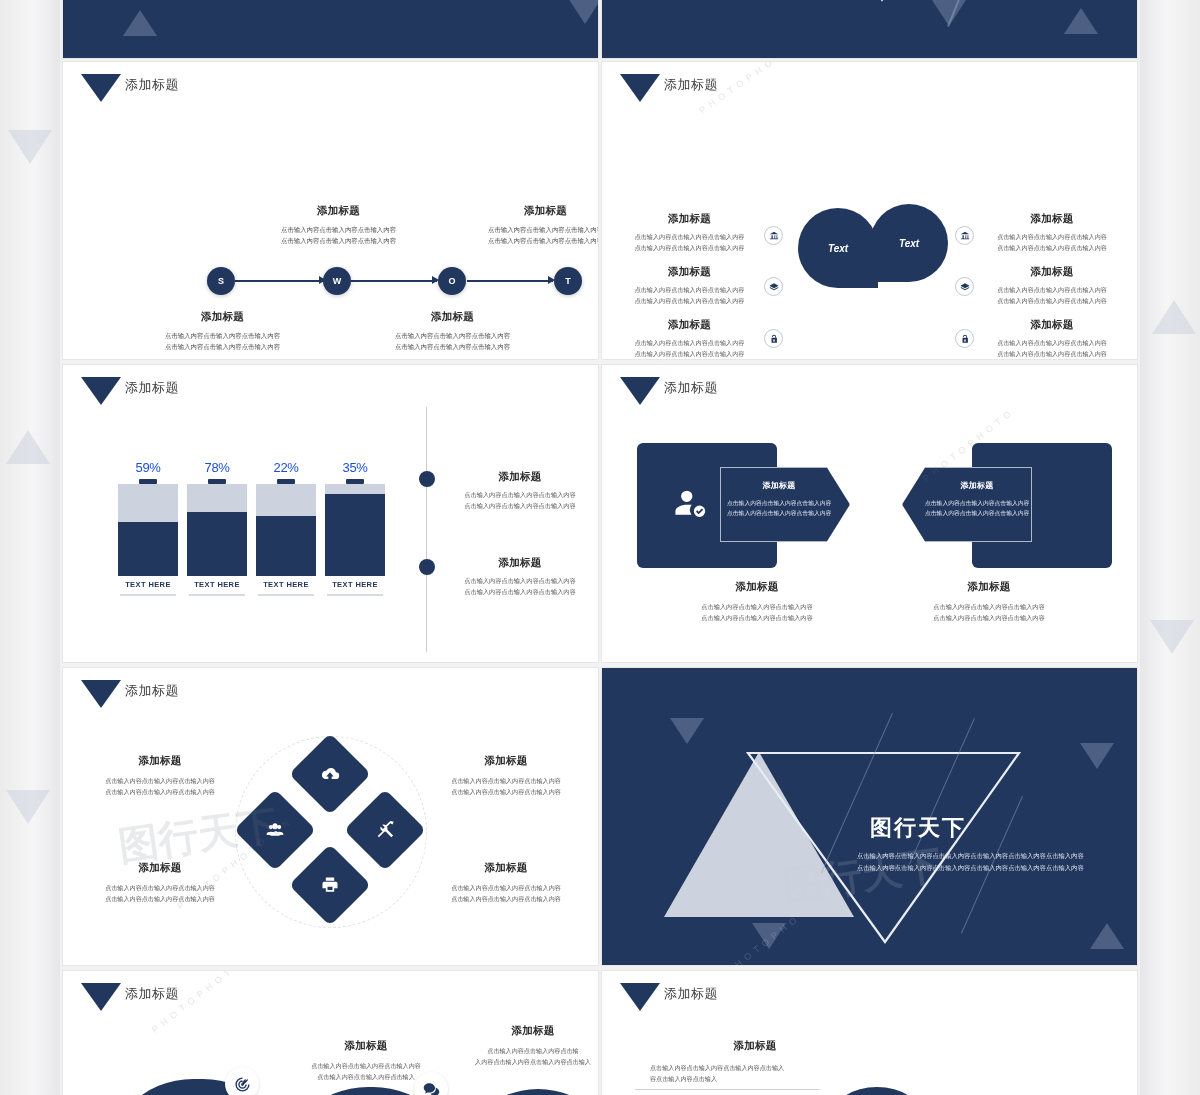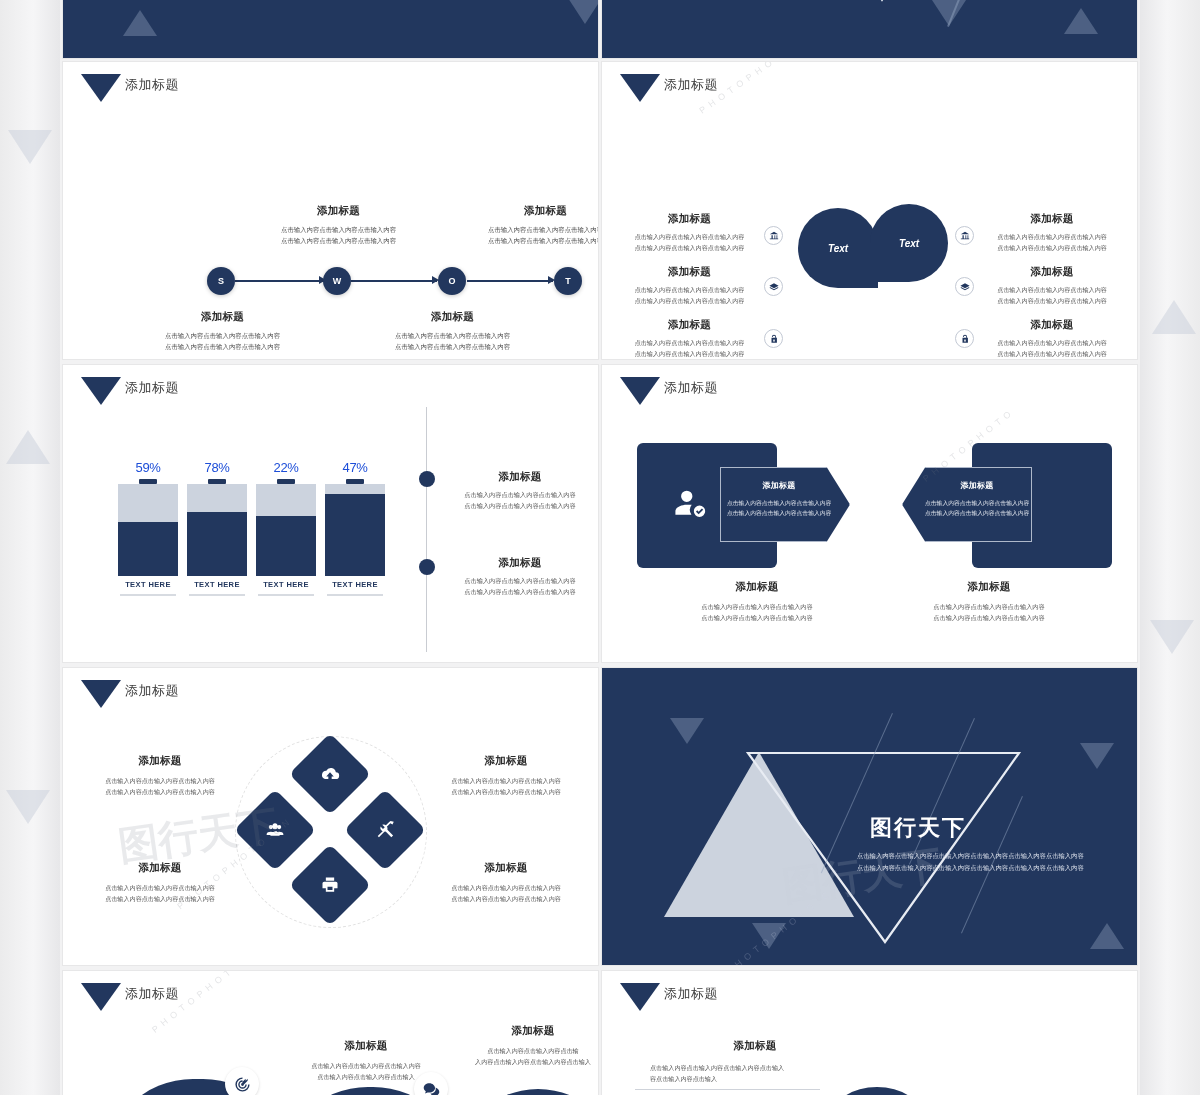--- a/index.html
+++ b/index.html
@@ -277,21 +277,21 @@
       <div class="bat-pct">22%</div>
       <div class="bat-cap"></div>
       <div class="bat-body">
           <div class="bat-fill" style="height:65%;"></div>
         </div>
       <div class="bat-lbl">TEXT HERE</div>
       <div class="bat-rule"></div>
     </div>
 
     <div class="bat-wrap" style="left:262px;top:95px;width:60px;height:145px;">
-      <div class="bat-pct">47%</div>
+      <div class="bat-pct">35%</div>
       <div class="bat-cap"></div>
       <div class="bat-body">
           <div class="bat-fill" style="height:89%;"></div>
         </div>
       <div class="bat-lbl">TEXT HERE</div>
       <div class="bat-rule"></div>
     </div>
 
     <div class="vline" style="left:363px;top:42px;width:1px;height:245px;"></div>
     <div class="vdot" style="left:356px;top:106px;"></div>

